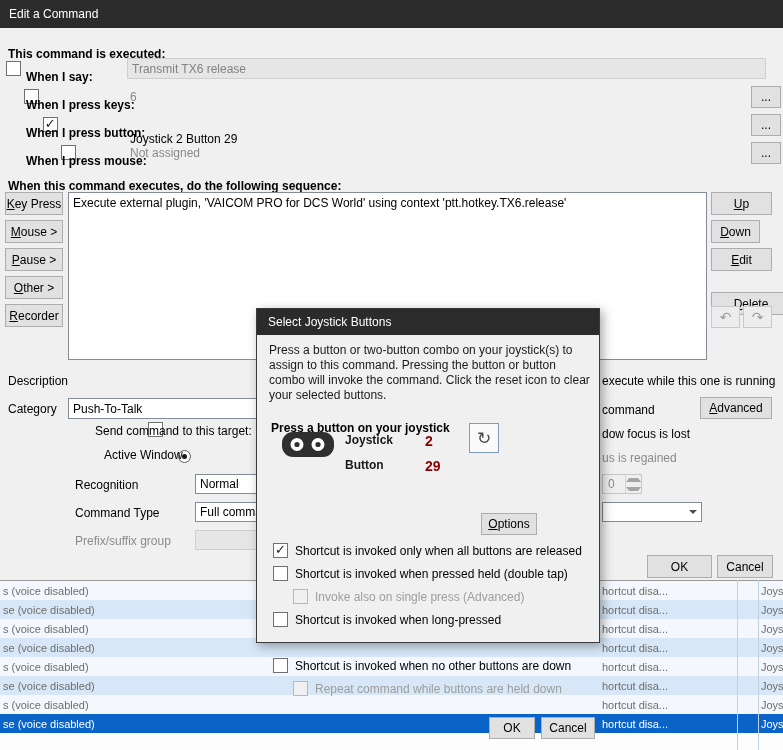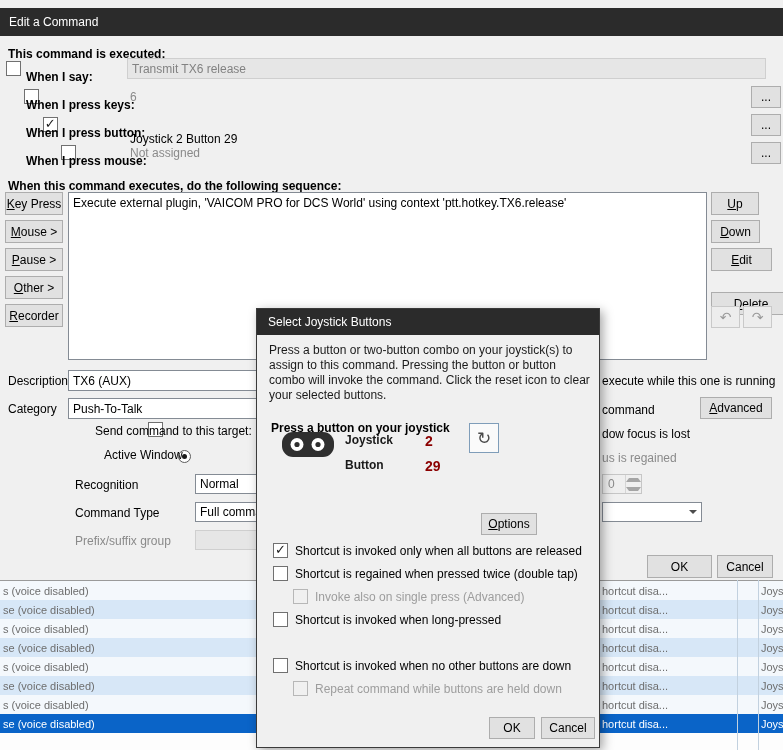--- a/index.html
+++ b/index.html
@@ -1,21 +1,21 @@
 <!DOCTYPE html>
 <html><head>
 <meta charset="utf-8">
 <style>
   html,body{margin:0;padding:0;}
   body{font-family:"Liberation Sans","DejaVu Sans",sans-serif;background:#888;}
   .screen{position:relative;width:783px;height:750px;background:#f0f0f0;overflow:hidden;font-size:12px;color:#000;cursor:default;}
   .abs{position:absolute;}
   .b{font-weight:bold;margin-top:8px;}
   .gray{color:#8a8a8a;}
-  .titlebar{position:absolute;left:0;top:8px;width:783px;height:28px;background:#2b2b2b;color:#fff;display:flex;align-items:center;padding-left:9px;box-sizing:border-box;}
+  .titlebar{position:absolute;left:0;top:0;width:783px;height:28px;background:#2b2b2b;color:#fff;display:flex;align-items:center;padding-left:9px;box-sizing:border-box;}
   .cb{position:relative;display:inline-block;width:15px;height:15px;background:#fff;border:1px solid #707070;box-sizing:border-box;flex:none;}
   .cb.checked::after{content:"✓";position:absolute;left:1px;top:-2px;font-size:13px;font-weight:bold;color:#1a1a1a;}
   .cb.disabled{background:#f0f0f0;border-color:#b7b7b7;}
   .radio{position:relative;display:inline-block;width:13px;height:13px;border-radius:50%;background:#fff;border:1px solid #5c5c5c;box-sizing:border-box;}
   .radio.selected::after{content:"";position:absolute;left:3px;top:3px;width:5px;height:5px;border-radius:50%;background:#1a1a1a;}
   .btn{position:absolute;display:flex;align-items:center;justify-content:center;background:#e1e1e1;border:1px solid #adadad;box-sizing:border-box;font-family:inherit;font-size:12px;color:#000;padding:0;cursor:default;}
   .btn .mn{display:block;}
   .btn .mn::first-letter{text-decoration:underline;}
   .btn.flat{background:#ededed;border-color:#c9c9c9;color:#9a9a9a;font-size:14px;}
   .field{position:absolute;display:flex;align-items:center;background:#fff;border:1px solid #848b94;box-sizing:border-box;padding:0 4px;white-space:nowrap;overflow:hidden;}
@@ -33,21 +33,21 @@
   .cell-name{margin-left:3px;white-space:nowrap;}
   .cell-short{position:absolute;left:602px;white-space:nowrap;}
   .cell-joy{position:absolute;left:761px;white-space:nowrap;}
   .vline{position:absolute;top:580px;height:170px;width:1px;background:#c2d1df;}
   .spinner{position:absolute;display:flex;align-items:stretch;background:#efefef;border:1px solid #c6c6c6;box-sizing:border-box;color:#8a8a8a;}
   .spinner .val{flex:1;display:flex;align-items:center;padding-left:5px;}
   .spin-btns{width:15px;display:flex;flex-direction:column;border-left:1px solid #d5d5d5;}
   .spin-btns span{flex:1;display:flex;align-items:center;justify-content:center;}
   .tri-up{width:0;height:0;border-left:3px solid transparent;border-right:3px solid transparent;border-bottom:4px solid #a5a5a5;}
   .tri-dn{width:0;height:0;border-left:3px solid transparent;border-right:3px solid transparent;border-top:4px solid #a5a5a5;}
-  .modal{position:absolute;left:256px;top:308px;width:344px;height:440px;background:#f0f0f0;border:1px solid #3a3a3a;box-shadow:3px 3px 10px rgba(0,0,0,.35);box-sizing:border-box;z-index:50;}
+  .modal{position:absolute;left:256px;top:308px;width:344px;height:335px;background:#f0f0f0;border:1px solid #3a3a3a;box-shadow:3px 3px 10px rgba(0,0,0,.35);box-sizing:border-box;z-index:50;}
   .modal-title{height:26px;background:#2b2b2b;color:#fff;display:flex;align-items:center;padding-left:11px;}
   .intro{position:absolute;left:12px;top:34px;width:324px;line-height:15px;color:#1a1a1a;}
   .jlabel{font-weight:bold;font-size:12px;color:#1a1a1a;}
   .jvalue{color:#8b0000;font-weight:bold;font-size:14px;}
   .mrow{position:absolute;display:flex;align-items:center;gap:7px;white-space:nowrap;}
   .mrow.dis .lbl{color:#9d9d9d;}
   .reset-btn{position:absolute;display:flex;align-items:center;justify-content:center;width:30px;height:30px;background:#fafafa;border:1px solid #7f9db9;box-sizing:border-box;font-size:17px;color:#4a4a4a;font-family:inherit;}
 </style>
 </head>
 <body>
@@ -107,44 +107,41 @@
       <span class="mn">Other &gt;</span>
     </button>
   <button class="btn" style="left:5px;top:304px;width:58px;height:23px;">
       <span class="mn">Recorder</span>
     </button>
 
   <div class="listbox" style="left:68px;top:192px;width:639px;height:168px;">
     <div style="padding:3px 4px;">Execute external plugin, 'VAICOM PRO for DCS World' using context 'ptt.hotkey.TX6.release'</div>
   </div>
 
-  <button class="btn" style="left:711px;top:192px;width:48px;height:23px;">
+  <button class="btn" style="left:711px;top:192px;width:61px;height:23px;">
       <span class="mn">Up</span>
     </button>
   <button class="btn" style="left:711px;top:220px;width:49px;height:23px;">
       <span class="mn">Down</span>
     </button>
   <button class="btn" style="left:711px;top:248px;width:61px;height:23px;">
       <span class="mn">Edit</span>
     </button>
   <button class="btn" style="left:711px;top:276px;width:80px;height:23px;margin-top:16px;">
       <span class="mn">Delete</span>
     </button>
   <button class="btn flat" style="left:711px;top:306px;width:29px;height:22px;">
       <span>↶</span>
     </button>
   <button class="btn flat" style="left:743px;top:306px;width:29px;height:22px;">
       <span>↷</span>
     </button>
 
   
   <div class="abs" style="left:8px;top:374px;">Description</div>
-  <div class="field" style="left:68px;top:370px;width:374px;height:21px;">
-    <span>TX6 (AUX)</span>
-  </div>
 
   <div class="abs" style="left:8px;top:402px;">Category</div>
   <div class="field combo" style="left:68px;top:398px;width:374px;height:21px;">
     <span>Push-To-Talk</span>
     <span class="arrow"></span>
   </div>
 
   <span class="cb abs" style="left:75px;top:422px;"></span>
   <div class="abs" style="left:95px;top:424px;">Send command to this target:</div>
 
@@ -277,21 +274,21 @@
     <button class="btn" style="left:224px;top:204px;width:56px;height:22px;">
         <span class="mn">Options</span>
       </button>
 
     <div class="mrow" style="left:16px;top:234px;">
       <span class="cb checked"></span>
       <span class="lbl">Shortcut is invoked only when all buttons are released</span>
     </div>
     <div class="mrow" style="left:16px;top:257px;">
       <span class="cb"></span>
-      <span class="lbl">Shortcut is regained when pressed twice (double tap)</span>
+      <span class="lbl">Shortcut is invoked when pressed held (double tap)</span>
     </div>
     <div class="mrow dis" style="left:36px;top:280px;">
       <span class="cb disabled"></span>
       <span class="lbl">Invoke also on single press (Advanced)</span>
     </div>
     <div class="mrow" style="left:16px;top:303px;">
       <span class="cb"></span>
       <span class="lbl">Shortcut is invoked when long-pressed</span>
     </div>
     <div class="mrow" style="left:16px;top:349px;">

